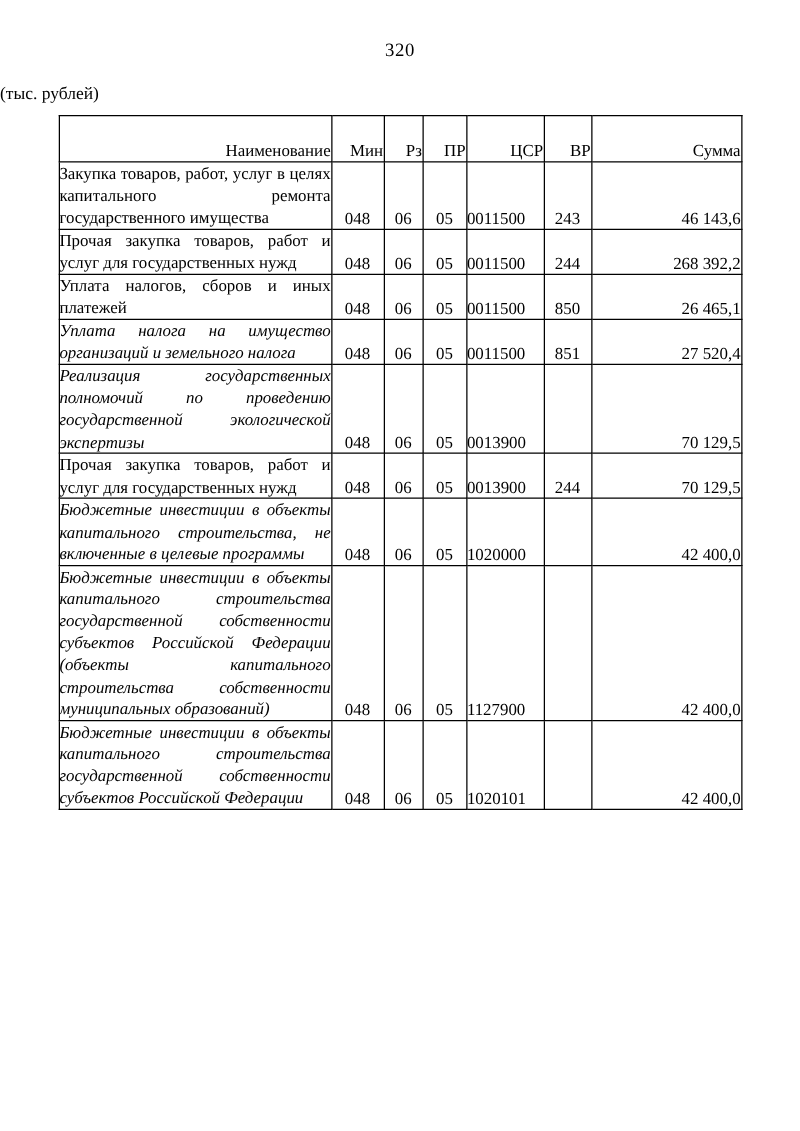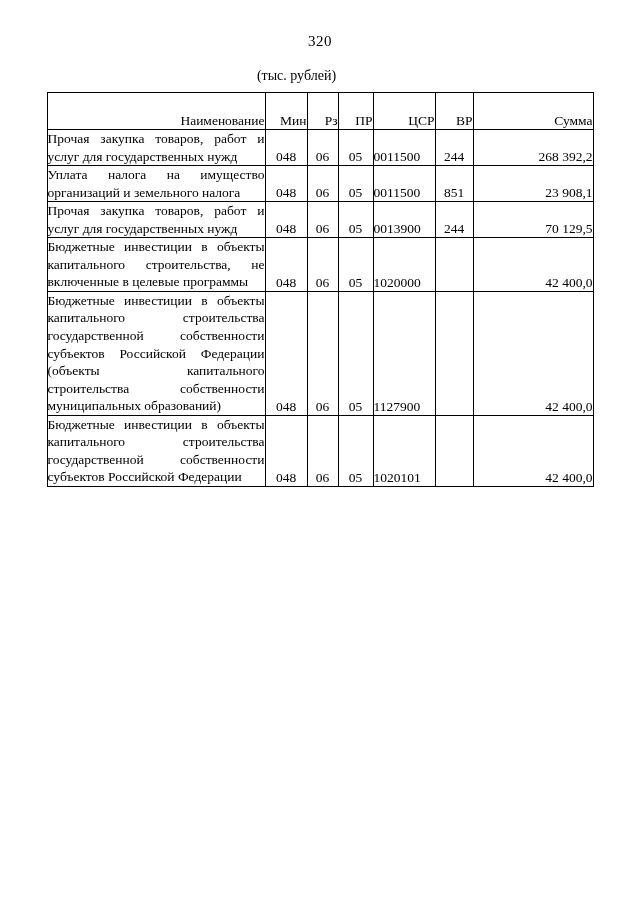--- a/index.html
+++ b/index.html
@@ -21,21 +21,21 @@
     padding: 0;
     position: relative;
   }
   .page-number {
     text-align: center;
     font-size: 15px;
     padding-top: 33px;
     letter-spacing: 0.5px;
   }
   .units-line {
-    text-align: center;
+    text-align: left;
     font-size: 14px;
     padding-right: 47px;
     padding-top: 18px;
   }
   table.doc {
     border-collapse: collapse;
     margin: 8px auto 0 auto;
     width: 546px;
     table-layout: fixed;
   }
@@ -62,20 +62,21 @@
 
   td.name {
     padding: 2px 8px 2px 8px;
     text-align: justify;
     text-align-last: left;
     line-height: 1.30;
     hyphens: none;
   }
   td.name.just-all {
     text-align: justify;
+    font-style: italic;
   }
   td.code {
     text-align: center;
     padding: 2px 2px 3px 2px;
     white-space: nowrap;
   }
   td.csr {
     text-align: left;
     padding: 2px 2px 3px 10px;
     white-space: nowrap;
@@ -113,36 +114,63 @@
         <th>Мин</th>
         <th>Рз</th>
         <th>ПР</th>
         <th>ЦСР</th>
         <th>ВР</th>
         <th>Сумма</th>
       </tr>
     </thead>
     <tbody>
       <tr class="row-pad-top">
+        <td class="name">Закупка товаров, работ, услуг в целях капитального ремонта государственного имущества</td>
+        <td class="code">048</td>
+        <td class="code">06</td>
+        <td class="code">05</td>
+        <td class="csr">0011500</td>
+        <td class="code">243</td>
+        <td class="sum">46 143,6</td>
+      </tr>
+      <tr class="row-pad-top">
         <td class="name">Прочая закупка товаров, работ и услуг для государственных нужд</td>
         <td class="code">048</td>
         <td class="code">06</td>
         <td class="code">05</td>
         <td class="csr">0011500</td>
         <td class="code">244</td>
         <td class="sum">268 392,2</td>
       </tr>
       <tr class="row-pad-top">
+        <td class="name">Уплата налогов, сборов и иных платежей</td>
+        <td class="code">048</td>
+        <td class="code">06</td>
+        <td class="code">05</td>
+        <td class="csr">0011500</td>
+        <td class="code">850</td>
+        <td class="sum">26 465,1</td>
+      </tr>
+      <tr class="row-pad-top">
         <td class="name just-all">Уплата налога на имущество организаций и земельного налога</td>
         <td class="code">048</td>
         <td class="code">06</td>
         <td class="code">05</td>
         <td class="csr">0011500</td>
         <td class="code">851</td>
-        <td class="sum">23 908,1</td>
+        <td class="sum">27 520,4</td>
+      </tr>
+      <tr class="row-pad-top">
+        <td class="name just-all">Реализация государственных полномочий по проведению государственной экологической экспертизы</td>
+        <td class="code">048</td>
+        <td class="code">06</td>
+        <td class="code">05</td>
+        <td class="csr">0013900</td>
+        <td class="code"></td>
+        <td class="sum">70 129,5</td>
       </tr>
       <tr class="row-pad-top">
         <td class="name">Прочая закупка товаров, работ и услуг для государственных нужд</td>
         <td class="code">048</td>
         <td class="code">06</td>
         <td class="code">05</td>
         <td class="csr">0013900</td>
         <td class="code">244</td>
         <td class="sum">70 129,5</td>
       </tr>

